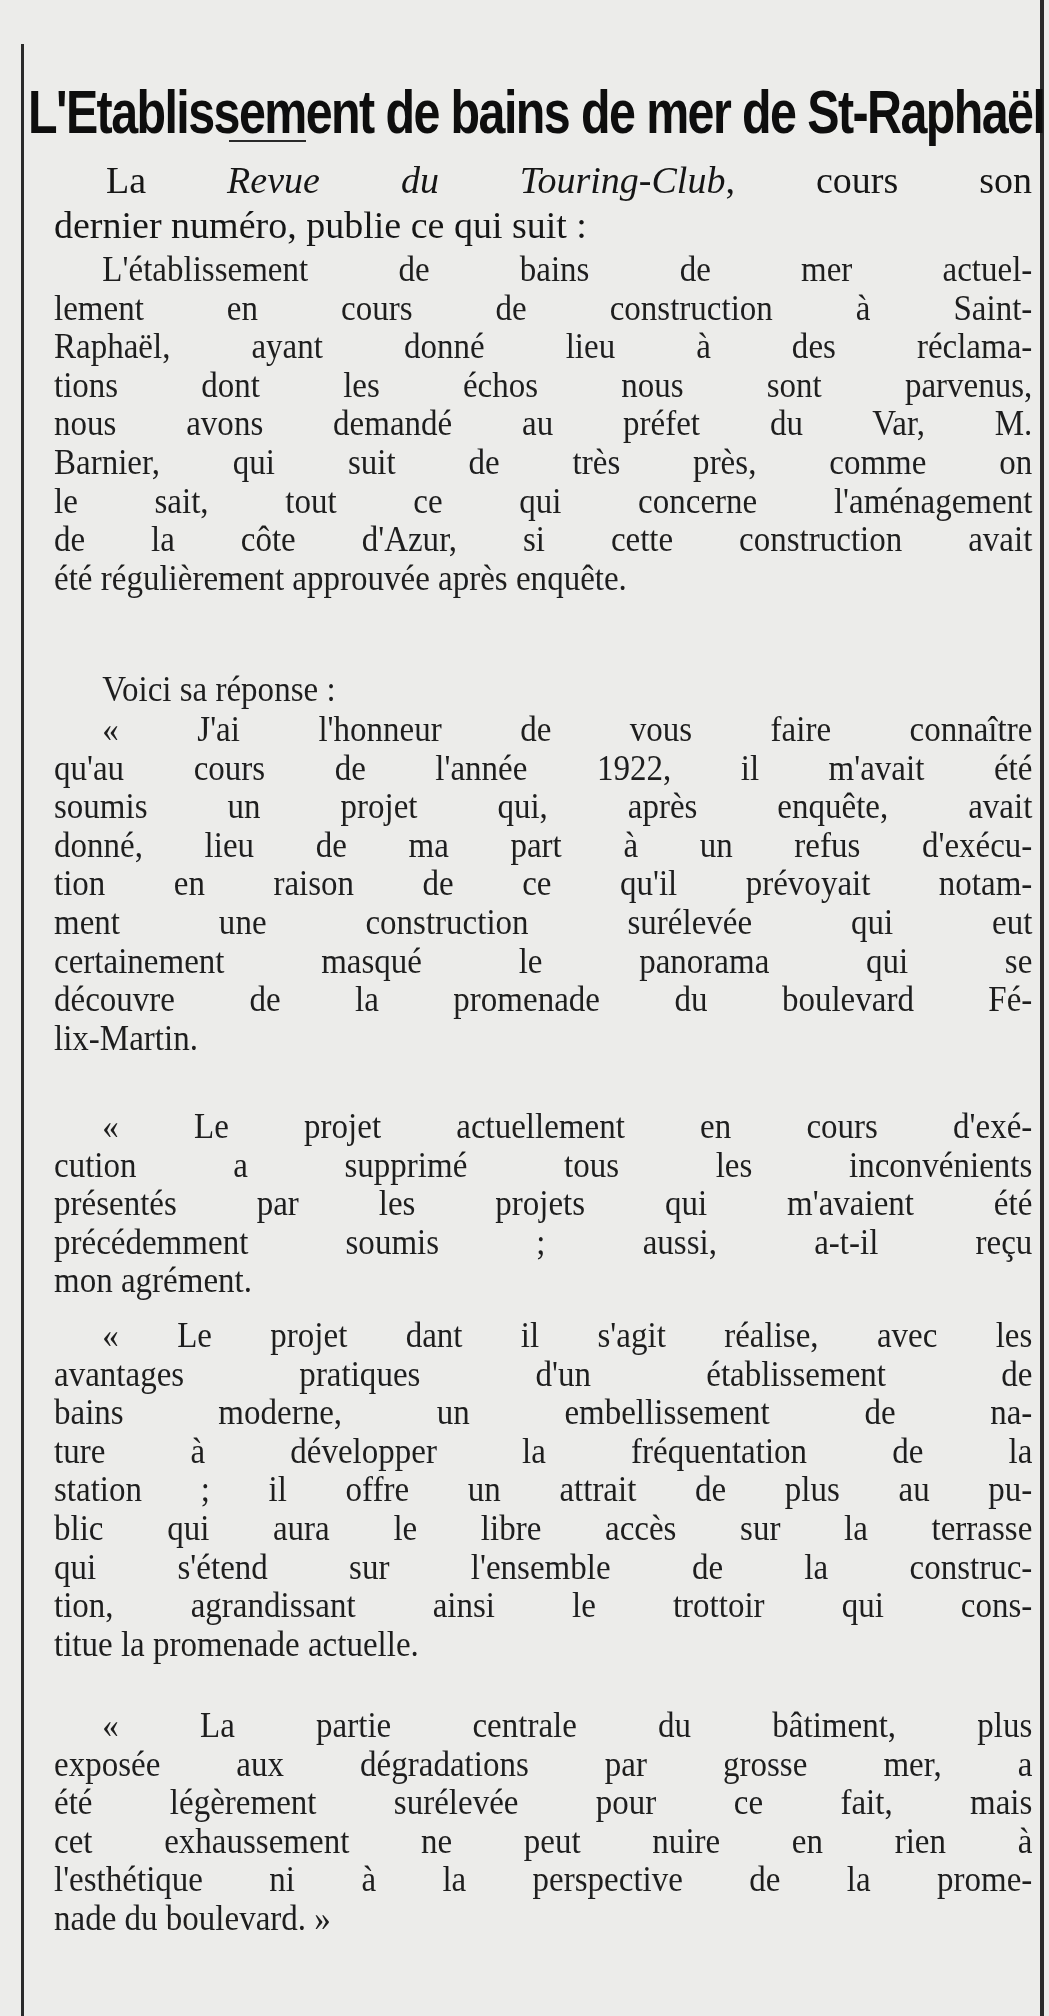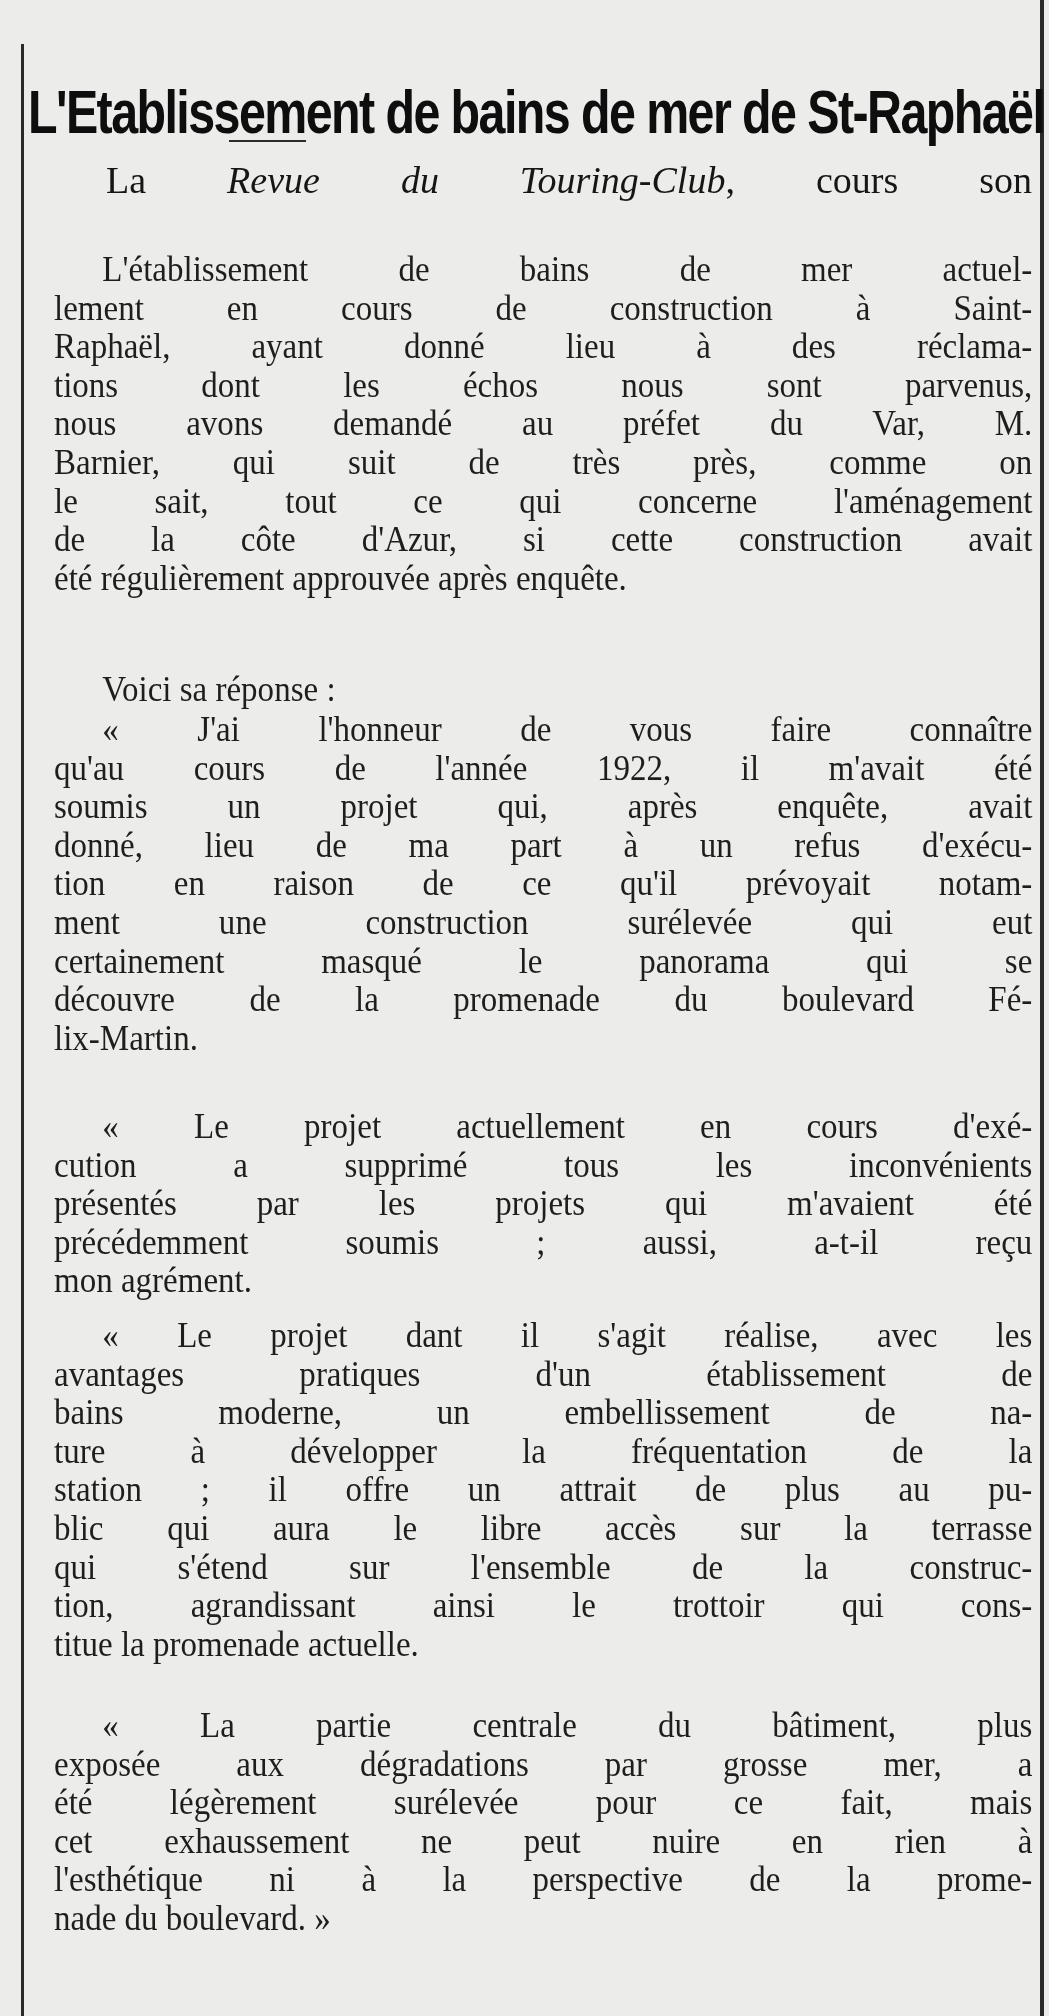--- a/index.html
+++ b/index.html
@@ -59,20 +59,21 @@
 
 <div class="rule-left"></div>
 <div class="rule-right"></div>
 
 <div>
   <h1 class="headline">L'Etablissement de bains de mer de St-Raphaël</h1>
   <div class="separator"></div>
 
   <div class="intro">
     <span class="line" style="padding-left:52px;width:926px;"><span>La </span><em>Revue du Touring-Club</em><span>, cours son</span></span>
+    <span class="line last">dernier numéro, publie ce qui suit :</span>
   </div>
 
   <div id="body">
       <div class="body-text" style="top: 250px;">
         <span class="ln indent">L'établissement de bains de mer actuel-</span>
         <span class="ln">lement en cours de construction à Saint-</span>
         <span class="ln">Raphaël, ayant donné lieu à des réclama-</span>
         <span class="ln">tions dont les échos nous sont parvenus,</span>
         <span class="ln">nous avons demandé au préfet du Var, M.</span>
         <span class="ln">Barnier, qui suit de très près, comme on</span>

